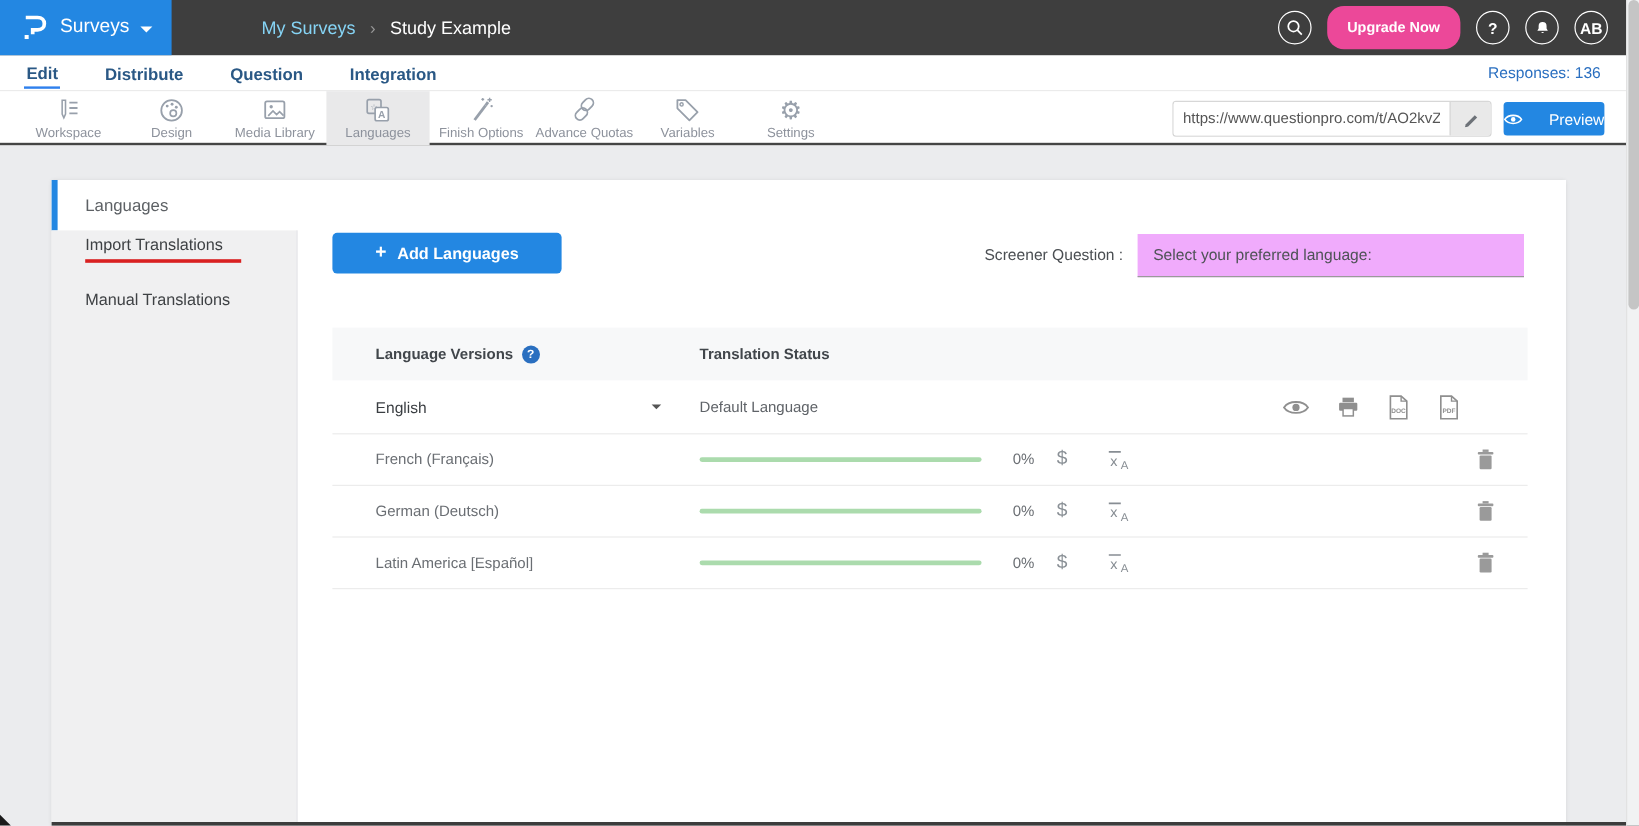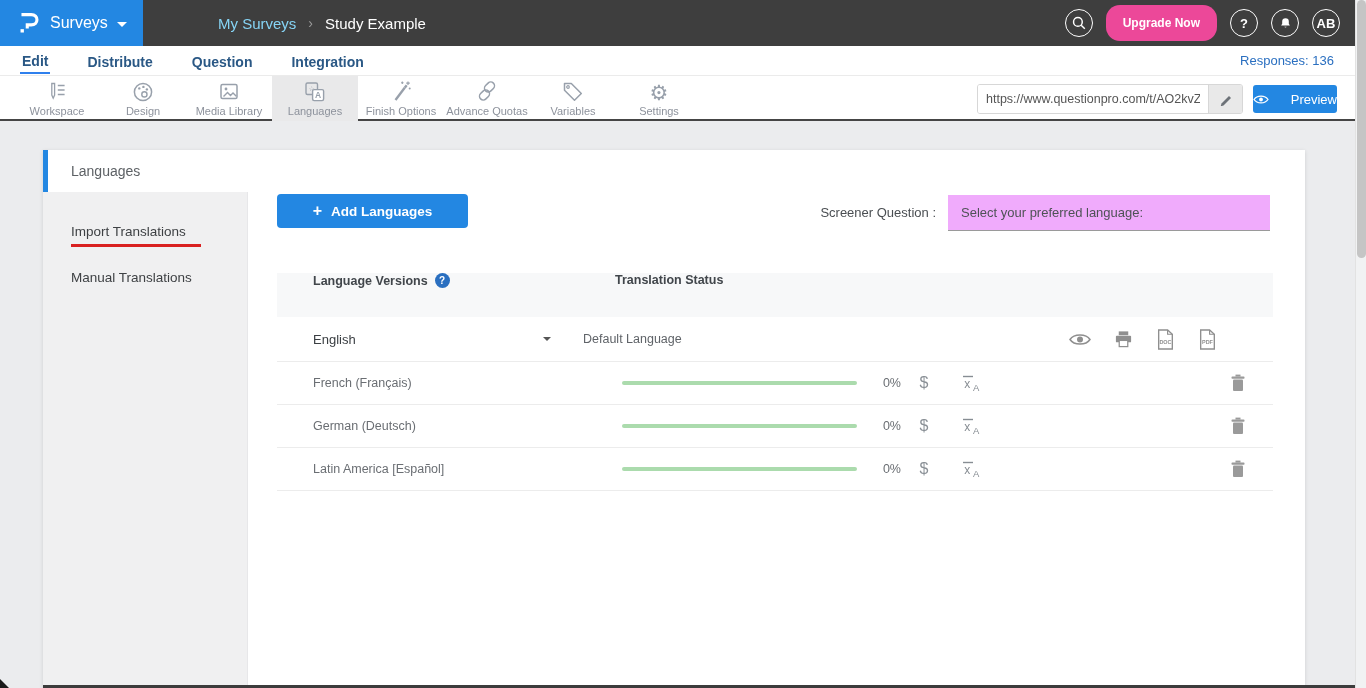--- a/index.html
+++ b/index.html
@@ -42,39 +42,39 @@
 
   
   #page { position:absolute; left:0; top:123px; width:1366px; height:565px; background:#ebecee; }
   #card { position:absolute; left:43px; top:27px; width:1262px; height:538px; background:#fff; box-shadow:0 1px 4px rgba(0,0,0,0.12); }
 
   
   #side-title-row { position:absolute; left:0; top:0; width:205px; height:42px; background:#fff; }
   #side-accent { position:absolute; left:0; top:0; width:5px; height:42px; background:#2387e2; }
   #side-title { position:absolute; left:28px; top:0; line-height:42px; font-size:14px; color:#5d6165; }
   #side-panel { position:absolute; left:0; top:42px; width:205px; height:496px; background:#f0f0f1; border-right:1px solid #e7e7e9; }
-  .side-item { margin:32px 0 0 28px; font-size:13.5px; color:#3e4144; cursor:pointer; width:fit-content; }
+  .side-item { margin:4px 0 0 28px; font-size:13.5px; color:#3e4144; cursor:pointer; width:fit-content; }
   .side-item + .side-item { margin-top:23px; }
   #annotation-underline { width:130px; height:3px; background:#d92121; margin-top:5px; }
 
   
   #main { position:absolute; left:205px; top:0; width:1057px; height:538px; }
   #add-btn { position:absolute; left:29px; top:44px; width:191px; height:34px; background:#2387e2; color:#fff; border:none; border-radius:4px; font-size:13.5px; font-weight:bold; display:flex; align-items:center; justify-content:center; gap:9px; cursor:pointer; font-family:"Liberation Sans",sans-serif; }
   #add-btn .plus { font-size:16px; font-weight:bold; }
   #screener-label { position:absolute; right:369px; top:55px; font-size:13px; color:#4a4e52; }
   #screener-select { position:absolute; right:35px; top:45px; width:322px; height:36px; background:#f0abfc; border:none; border-bottom:1px solid #9a9a9a; font-size:13px; color:#4e5256; display:flex; align-items:center; padding-left:13px; cursor:pointer; }
 
   
   #lang-table { position:absolute; left:29px; top:123px; width:996px; }
-  .t-head { display:flex; height:44px; background:#f7f8f9; align-items:flex-start; font-size:12.5px; font-weight:bold; color:#41464b;gap:32px; }
+  .t-head { display:flex; height:44px; background:#f7f8f9; align-items:center; font-size:12.5px; font-weight:bold; color:#41464b; }
   .t-col-name { width:306px; padding-left:36px; display:flex; align-items:center; }
   .t-col-status { flex:1; display:flex; align-items:center; }
   .help-circle { width:15px; height:15px; border-radius:50%; background:#2a6fc0; color:#fff; font-size:10px; font-weight:bold; display:inline-flex; align-items:center; justify-content:center; margin-left:7px; cursor:pointer; }
   .t-row { display:flex; height:45px; align-items:center; border-bottom:1px solid #ececec; }
-  .t-row.lang { height:43px;gap:39px; }
+  .t-row.lang { height:43px; }
   .name-en { font-size:13px; color:#3a3e42; }
   .name-cell-inner { display:flex; align-items:center; justify-content:space-between; width:100%; padding-right:32px; }
   .sel-caret { width:0; height:0; border-left:4.5px solid transparent; border-right:4.5px solid transparent; border-top:4.5px solid #555; cursor:pointer; }
   .default-lbl { font-size:12.5px; color:#5f6368; }
   .en-actions { margin-left:auto; margin-right:56px; display:flex; align-items:center; gap:23px; }
   .icon-btn { cursor:pointer; display:flex; align-items:center; justify-content:center; }
   .name-lang { font-size:12.5px; color:#6a6e73; }
   .progress { width:235px; height:4px; border-radius:2px; background:#abdbad; }
   .pct { width:44px; text-align:right; font-size:12.5px; color:#6a6e73; }
   .dollar { width:46px; text-align:center; font-size:16px; color:#8a9096; cursor:pointer; }

